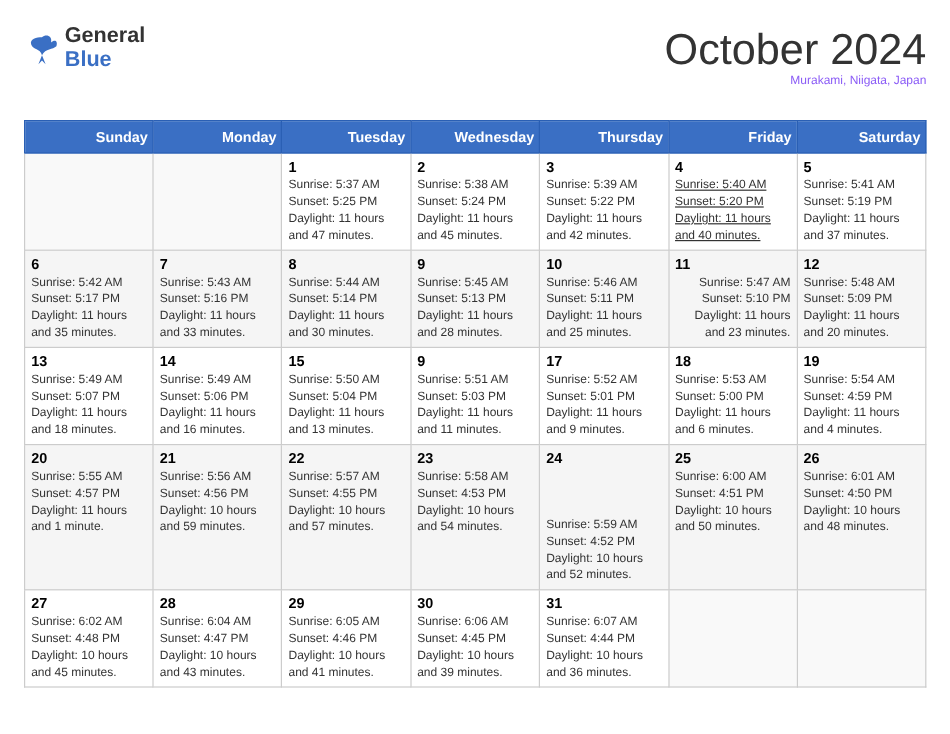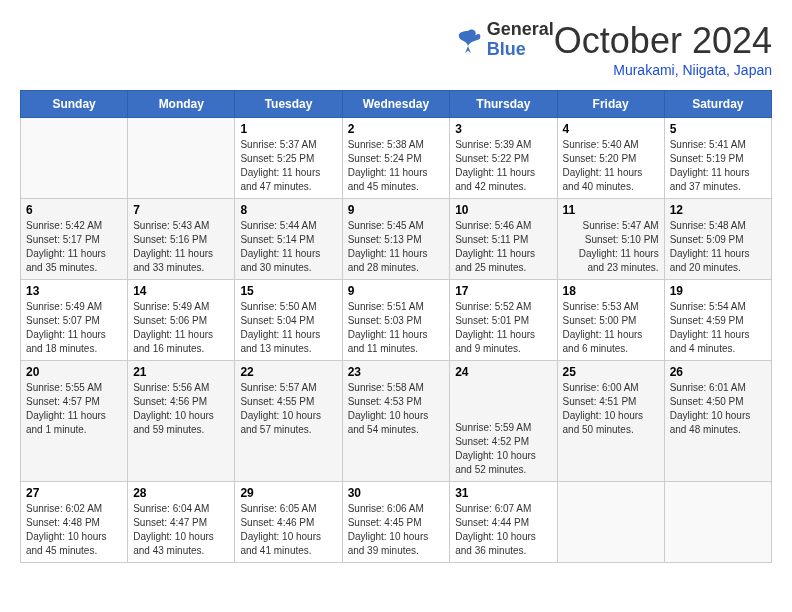--- a/index.html
+++ b/index.html
@@ -5,23 +5,23 @@
     * { box-sizing: border-box; margin: 0; padding: 0; }
     body {
       font-family: Arial, sans-serif;
       background: #fff;
       width: 792px;
       min-height: 612px;
       padding: 20px;
     }
     .header {
       display: flex;
-      justify-content: flex-end;
+      justify-content: space-between;
       align-items: flex-start;
-      margin-bottom: 12px;
+      margin-bottom: 27px;
     }
     .logo {
       display: flex;
       align-items: center;
       gap: 4px;
     }
     .logo-text {
       display: flex;
       flex-direction: column;
       font-size: 18px;
@@ -36,33 +36,33 @@
     }
     .title-block {
       text-align: right;
     }
     .month-title {
       font-size: 36px;
       font-weight: 400;
       color: #333;
     }
     .location {
-      font-size: 14px;
-      color: #1d4ed8;
+      font-size: 10px;
+      color: #8b5cf6;
     }
     .calendar {
       width: 100%;
       border-collapse: collapse;
       font-size: 11px;
     }
     .calendar th {
       background: #3a6fc4;
       color: #fff;
       padding: 6px 4px;
-      text-align: center;
+      text-align: right;
       font-weight: bold;
       font-size: 12px;
       border: 1px solid #2a5fb4;
     }
     .calendar td {
       border: 1px solid #ccc;
       padding: 4px 5px;
       vertical-align: top;
       background: #fff;
       height: 80px;
@@ -133,21 +133,21 @@
 Daylight: 11 hours and 45 minutes.</div>
         </td>
         <td>
           <span class="day-num">3</span>
           <div class="day-info" style="white-space: pre-line;">Sunrise: 5:39 AM
 Sunset: 5:22 PM
 Daylight: 11 hours and 42 minutes.</div>
         </td>
         <td>
           <span class="day-num">4</span>
-          <div class="day-info" style="white-space: pre-line;">Sunrise: 5:40 AM
+          <div class="day-info" style="white-space: pre-line; text-decoration: underline;">Sunrise: 5:40 AM
 Sunset: 5:20 PM
 Daylight: 11 hours and 40 minutes.</div>
         </td>
         <td>
           <span class="day-num">5</span>
           <div class="day-info" style="white-space: pre-line;">Sunrise: 5:41 AM
 Sunset: 5:19 PM
 Daylight: 11 hours and 37 minutes.</div>
         </td>
       </tr>

